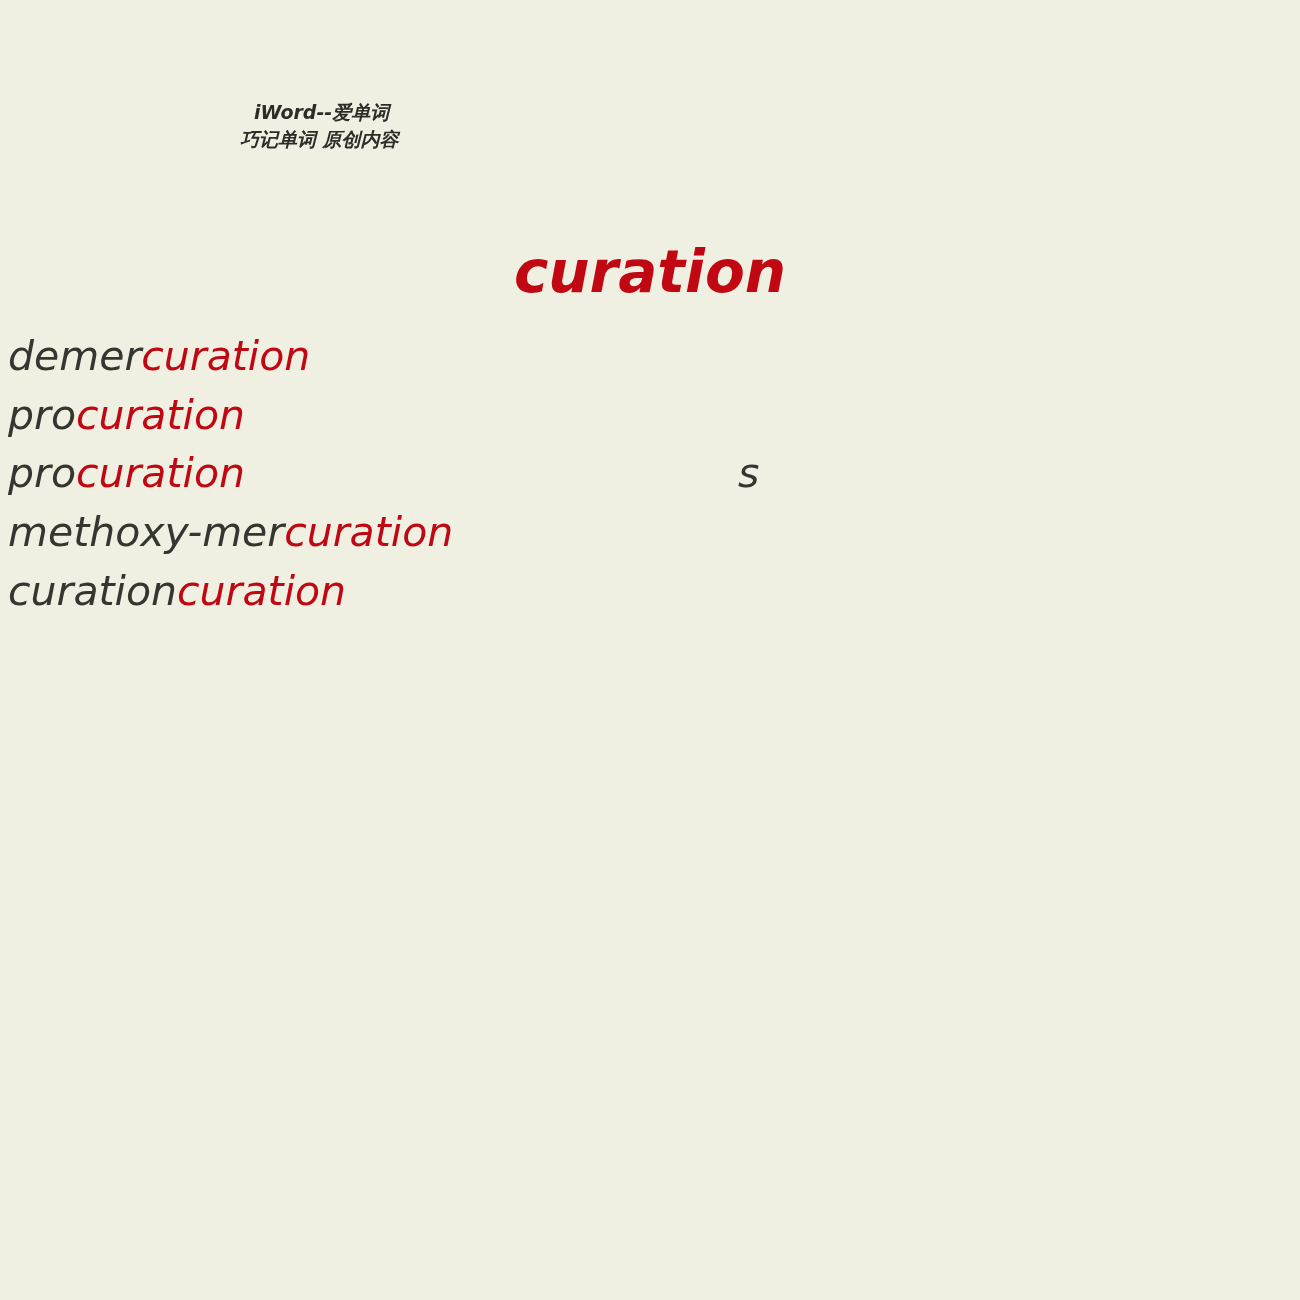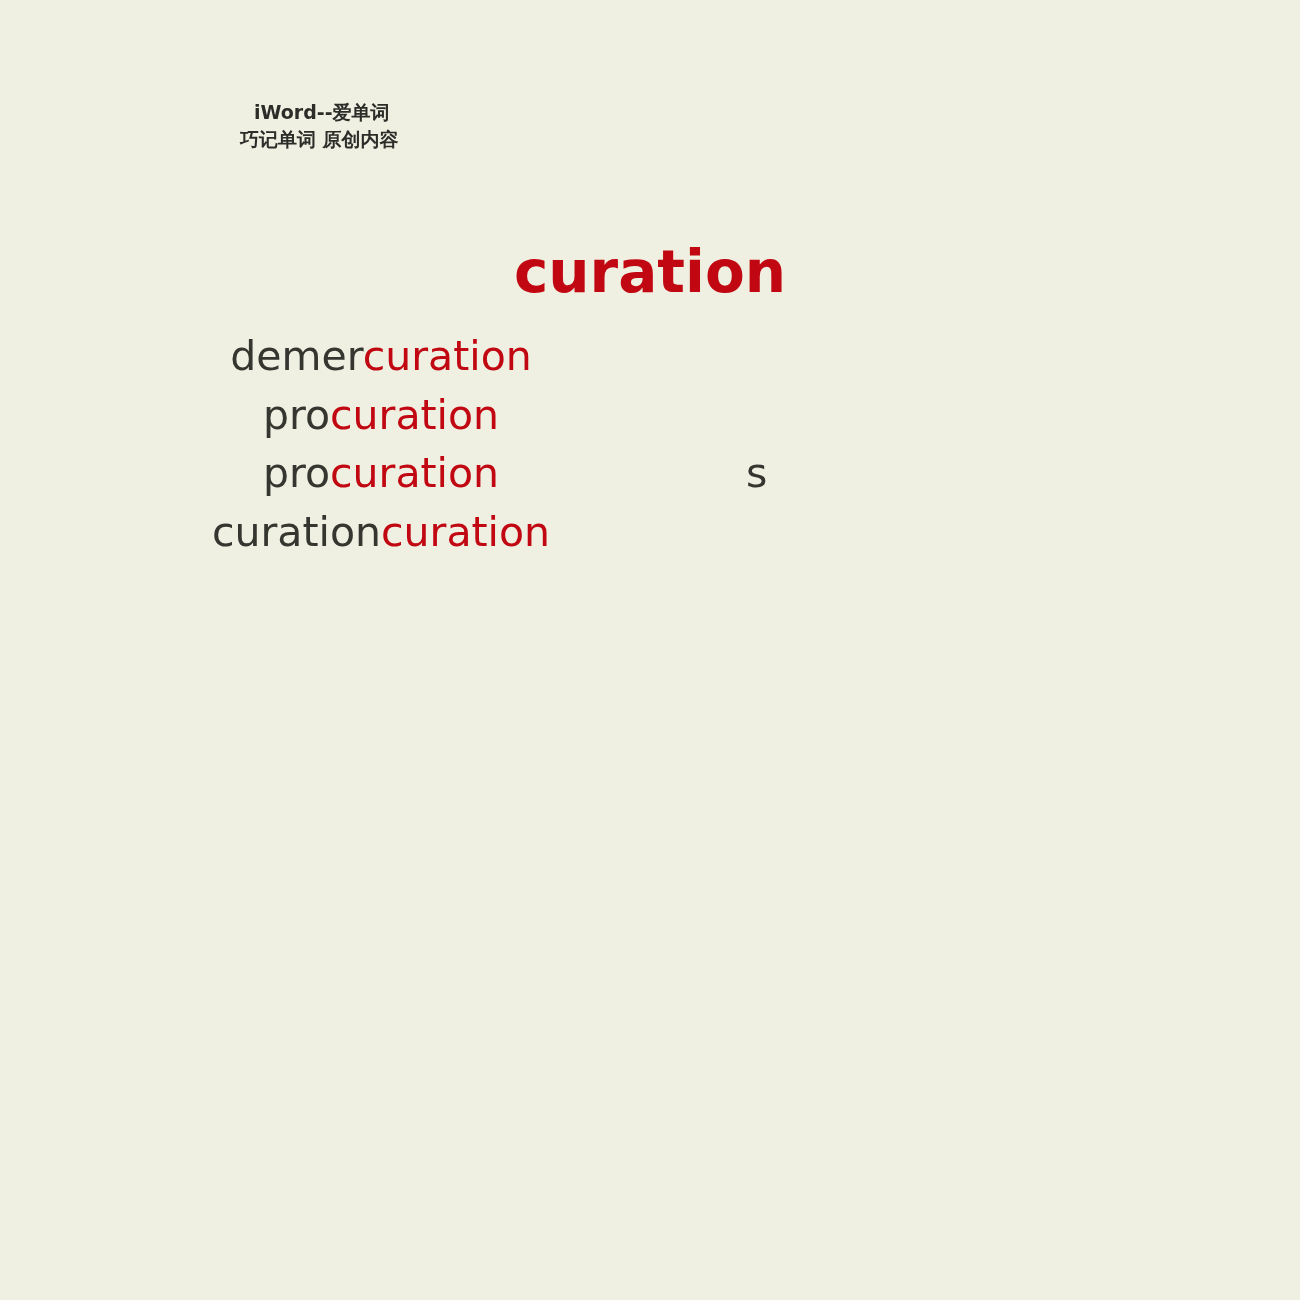--- a/index.html
+++ b/index.html
@@ -12,20 +12,21 @@
     background: #eff0e2;
     font-family: "DejaVu Sans", sans-serif;
     overflow: hidden;
     position: relative;
   }
 
   #page {
     position: relative;
     width: 1300px;
     height: 1300px;
+    font-style: italic;
   }
 
   
   .watermark {
     position: absolute;
     left: 240px;
     top: 99px;
     line-height: 1.42;
     color: #2c2c28;
     font-family: "DejaVu Sans", sans-serif;
@@ -56,24 +57,24 @@
     font-size: 58px;
     line-height: 1.0;
     color: #c10812;
     letter-spacing: 0px;
     white-space: nowrap;
   }
 
   
   .wordlist {
     position: absolute;
-    left: 16px;
+    left: 8px;
     top: 327px;
     width: 730px;       
-    text-align: center;
+    text-align: left;
     font-family: "DejaVu Sans", sans-serif;
     font-size: 41px;
     line-height: 58.7px;
     color: #34362f;
     white-space: nowrap;
   }
   .word-row {
     display: block;
     position: relative;
     white-space: nowrap;
@@ -101,16 +102,17 @@
     <span class="wm-line-1">iWord--爱单词</span>
     <span class="wm-line-2">巧记单词 原创内容</span>
   </div>
 
   <div class="headword">curation</div>
 
   <div class="wordlist">
       <span class="word-row"><span class="seg-plain">demer</span><span class="seg-root">curation</span></span>
       <span class="word-row"><span class="seg-plain">pro</span><span class="seg-root">curation</span></span>
       <span class="word-row"><span class="seg-plain">pro</span><span class="seg-root">curation</span><span class="seg-tail">s</span></span>
+      <span class="word-row"><span class="seg-plain">methoxy-mer</span><span class="seg-root">curation</span></span>
       <span class="word-row"><span class="seg-plain">curation</span><span class="seg-root">curation</span></span>
     </div>
 
 </div>
 
 </body></html>

